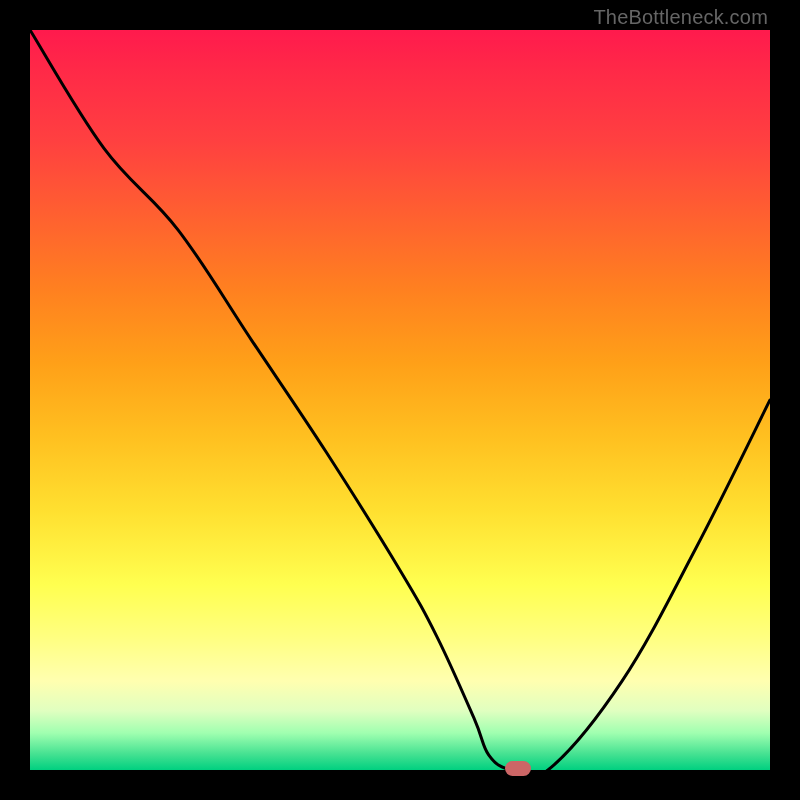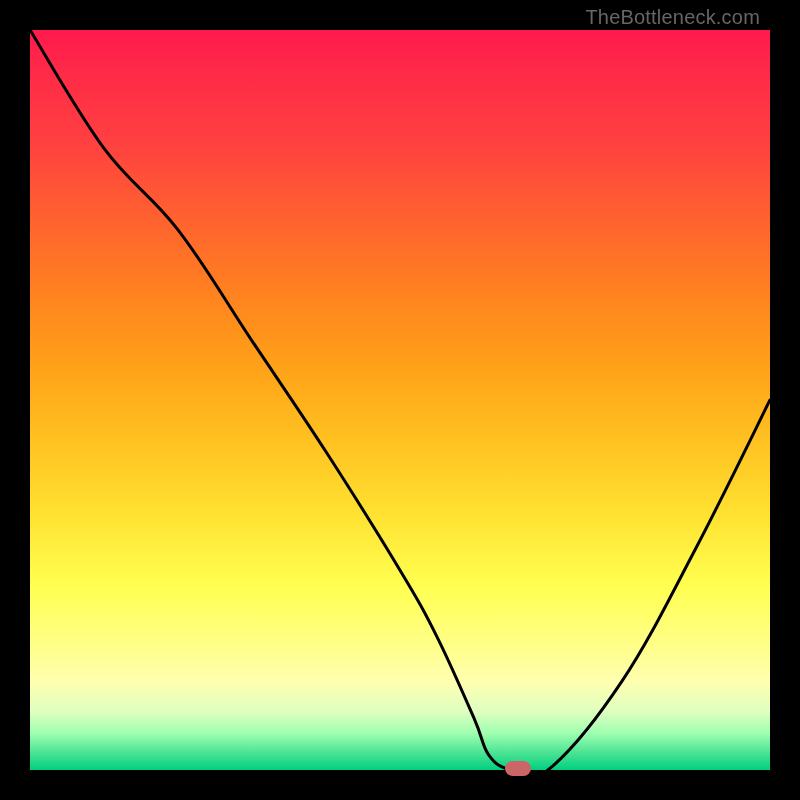--- a/index.html
+++ b/index.html
@@ -37,21 +37,21 @@
       #ffffb0 88%,
       #e0ffc0 92%,
       #a0ffb0 95%,
       #40e090 98%,
       #00d080 100%
     );
   }
   .watermark {
     position: absolute;
     top: 6px;
-    right: 40px;
+    right: 32px;
     color: #666666;
     font-size: 20px;
     font-weight: 500;
     letter-spacing: 0.2px;
     font-family: Arial, sans-serif;
   }
   svg.curve {
     position: absolute;
     left: 30px;
     top: 30px;

